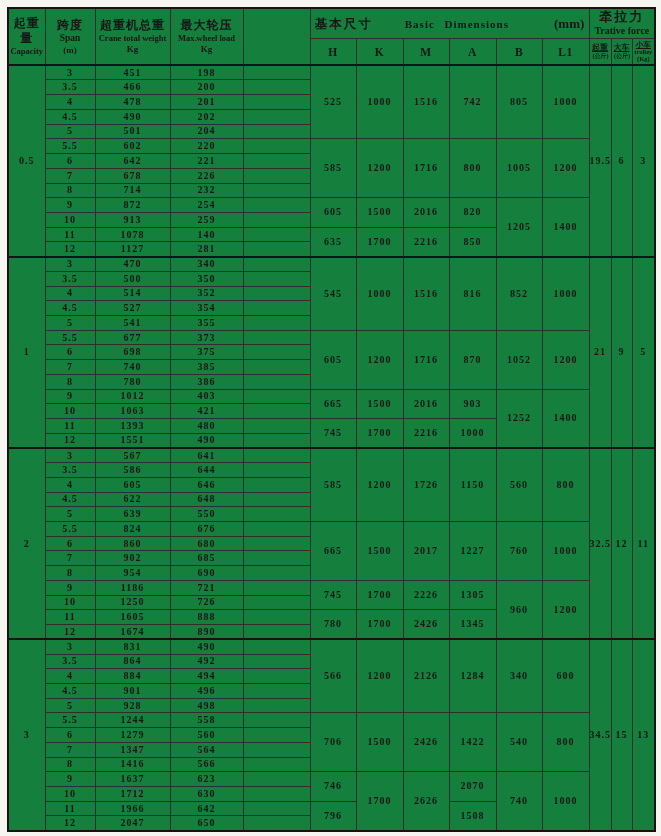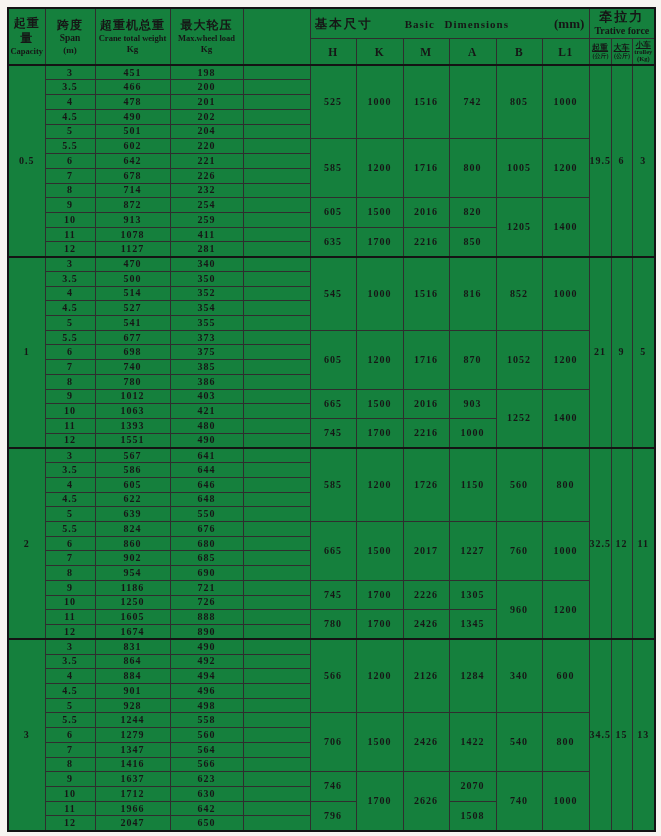--- a/index.html
+++ b/index.html
@@ -206,21 +206,21 @@
         </tr>
         <tr class="data-row">
           <td>10</td>
           <td>913</td>
           <td>259</td>
           <td></td>
         </tr>
         <tr class="data-row">
           <td>11</td>
           <td>1078</td>
-          <td>411</td>
+          <td>140</td>
           <td></td>
           <td rowspan="2">635</td>
           <td rowspan="2">1700</td>
           <td rowspan="2">2216</td>
           <td rowspan="2">850</td>
         </tr>
         <tr class="data-row">
           <td>12</td>
           <td>1127</td>
           <td>281</td>

